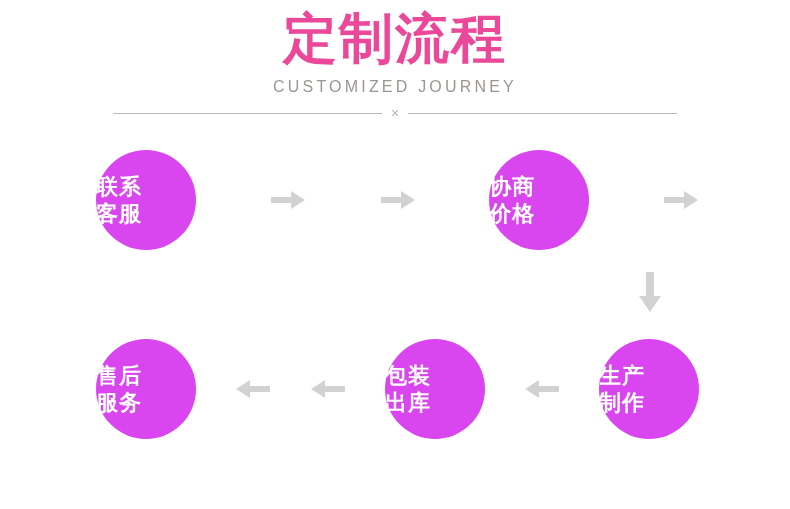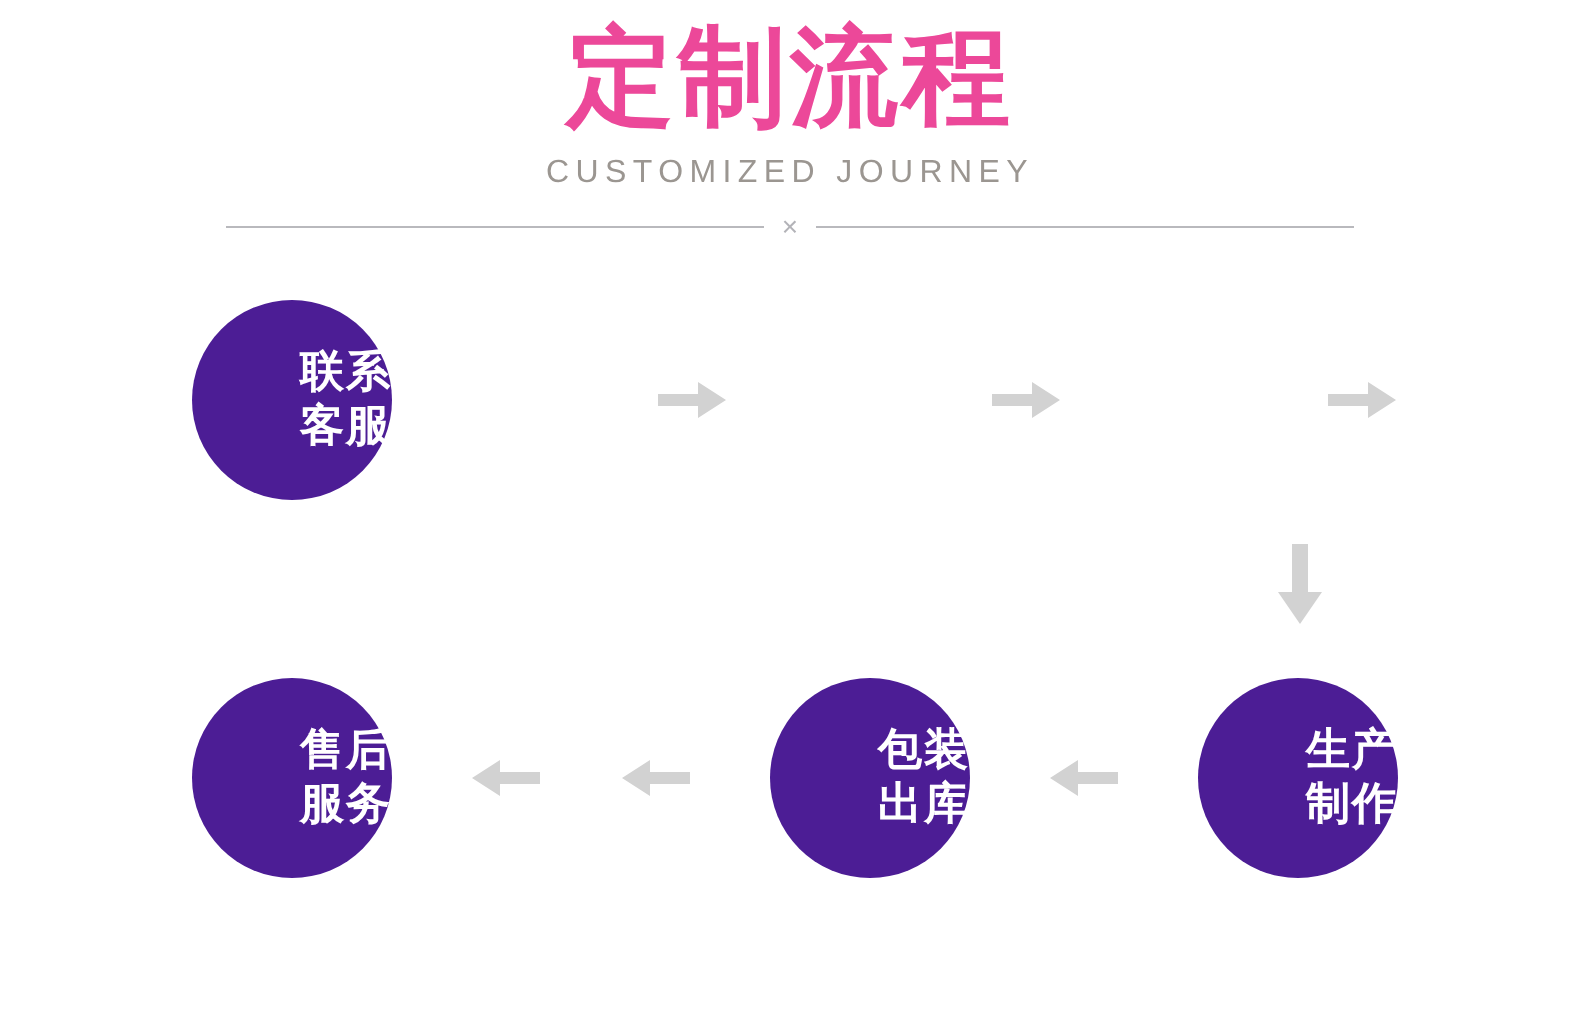--- a/index.html
+++ b/index.html
@@ -80,25 +80,25 @@
     justify-content: space-between;
   }
   .row-top { top: 150px; }
   .row-bottom { top: 339px; gap: 36px; }
 
   .node {
     flex: 0 0 auto;
     width: 100px;
     height: 100px;
     border-radius: 50%;
-    background: #4c1d95;
+    background: #d946ef;
     color: #ffffff;
     display: flex;
     flex-direction: column;
-    align-items: flex-end;
+    align-items: flex-start;
     justify-content: center;
   }
   .node-line {
     font-family: "DejaVu Sans", "Liberation Sans", sans-serif;
     font-size: 22px;
     font-weight: bold;
     line-height: 27px;
     letter-spacing: 1px;
     white-space: nowrap;
   }
@@ -153,20 +153,24 @@
     </svg>
   </div>
 
 
   <div class="arrow-h">
     <svg width="34" height="22" viewBox="0 0 34 22" aria-hidden="true">
       <path d="M0 8 H20 V2 L34 11 L20 20 V14 H0 Z" fill="#d2d2d2"></path>
     </svg>
   </div>
 
+  <div class="node">
+    <span class="node-line">协商</span>
+    <span class="node-line">价格</span>
+  </div>
 
   <div class="arrow-h">
     <svg width="34" height="22" viewBox="0 0 34 22" aria-hidden="true">
       <path d="M0 8 H20 V2 L34 11 L20 20 V14 H0 Z" fill="#d2d2d2"></path>
     </svg>
   </div>
 
 
 </div>
 

